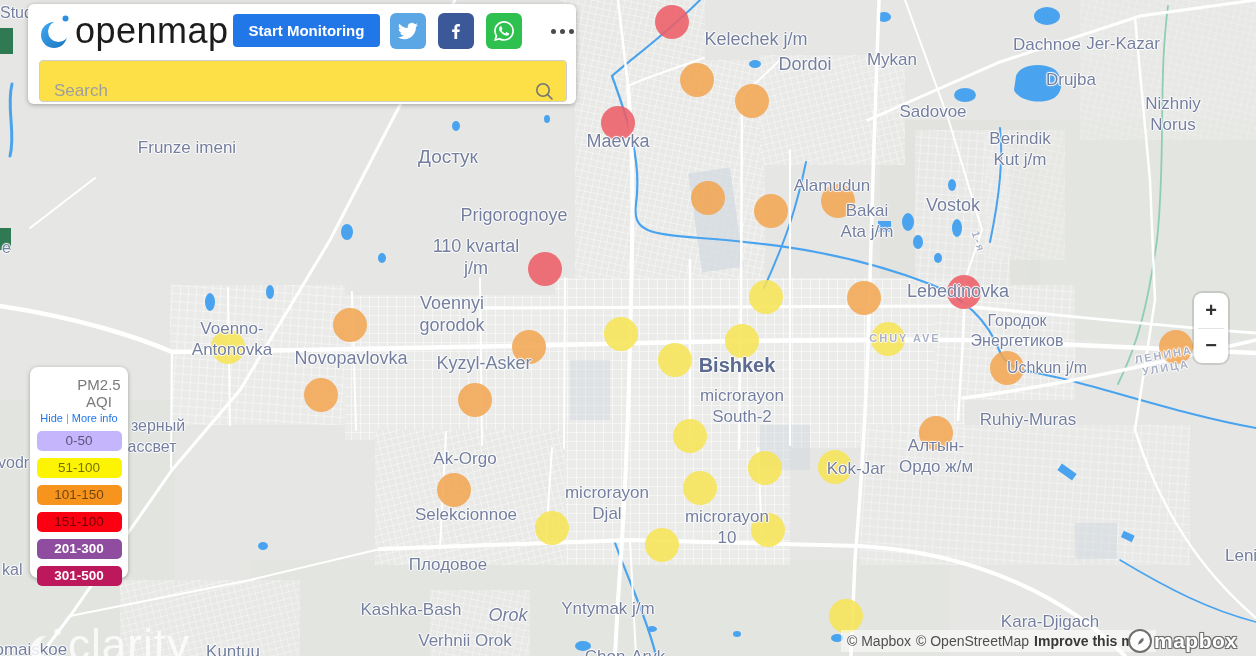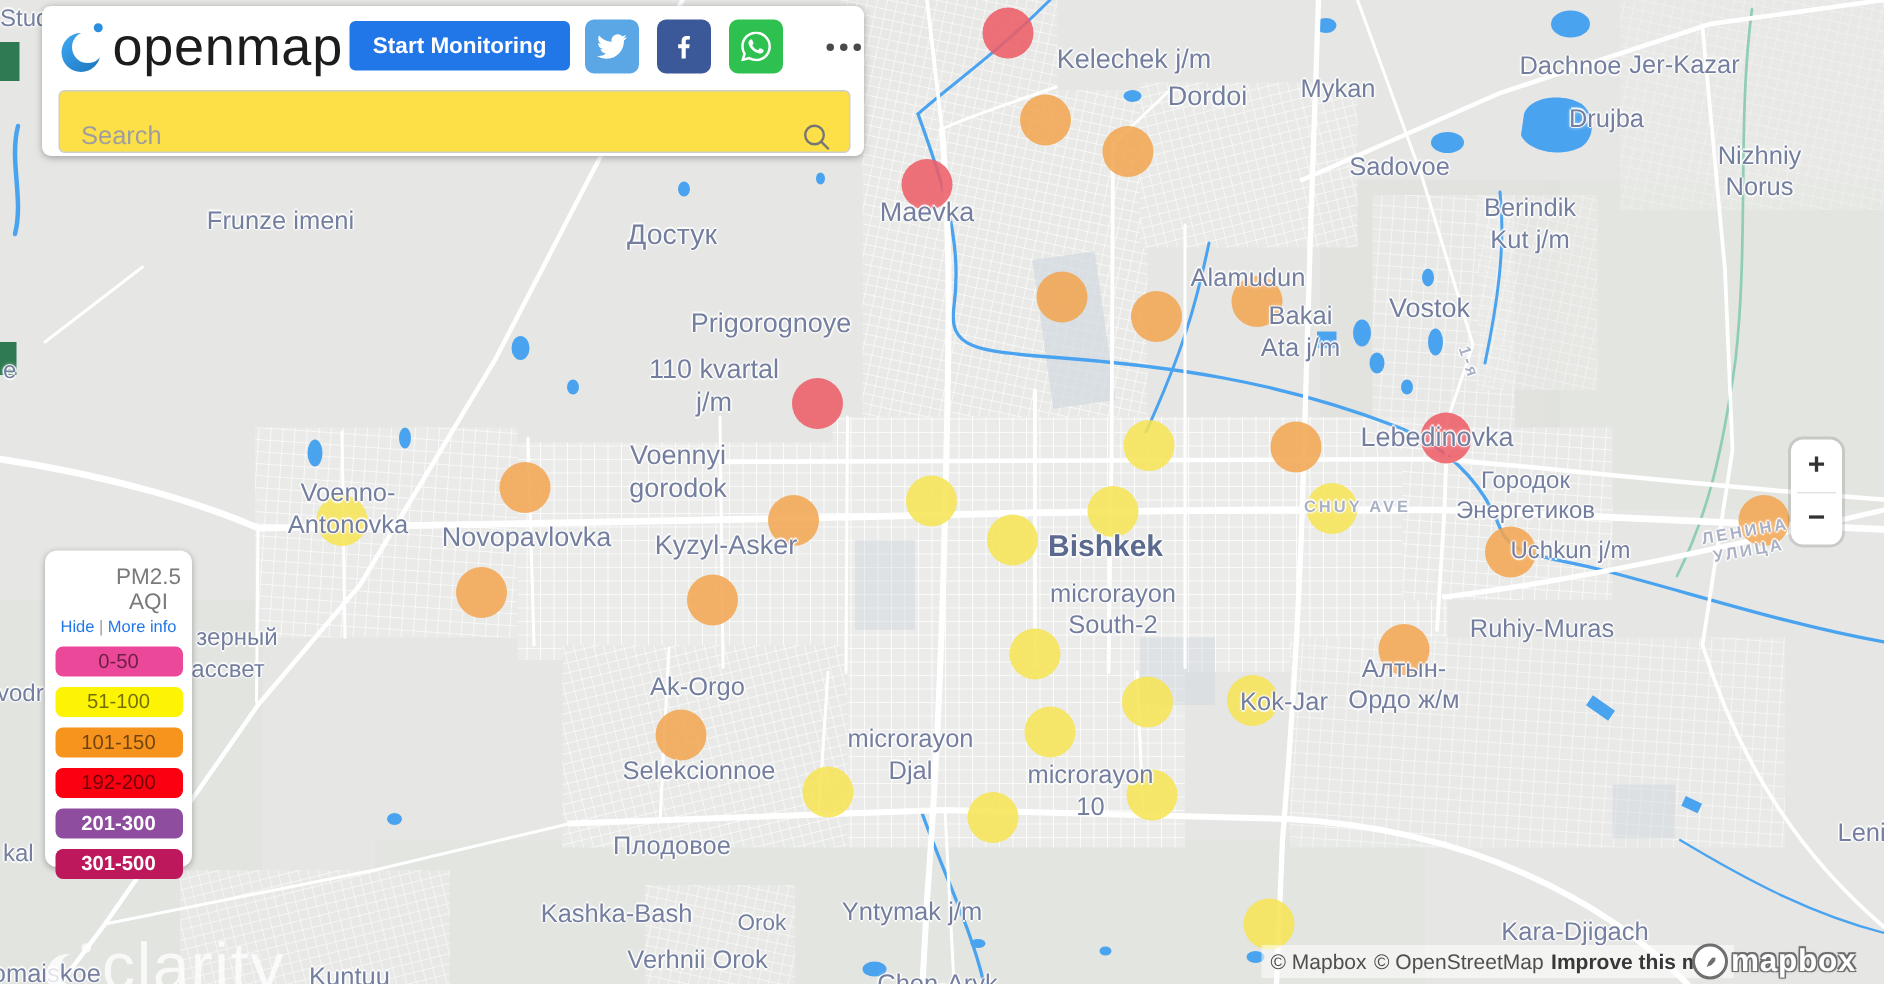--- a/index.html
+++ b/index.html
@@ -291,21 +291,21 @@
         <div class="map-label" style="left: 232px; top: 340px; font-size: 17px;">Voenno-
 Antonovka</div>
         <div class="map-label" style="left: 351px; top: 359px; font-size: 18px;">Novopavlovka</div>
         <div class="map-label" style="left: 452px; top: 315px; font-size: 18px;">Voennyi
 gorodok</div>
         <div class="map-label" style="left: 484px; top: 364px; font-size: 18px;">Kyzyl-Asker</div>
         <div class="map-label" style="left: 465px; top: 459px; font-size: 17px;">Ak-Orgo</div>
         <div class="map-label" style="left: 466px; top: 515px; font-size: 17px;">Selekcionnoe</div>
         <div class="map-label" style="left: 448px; top: 565px; font-size: 17px;">Плодовое</div>
         <div class="map-label" style="left: 411px; top: 610px; font-size: 17px;">Kashka-Bash</div>
-        <div class="map-label" style="left: 508px; top: 616px; font-size: 15px;">Orok</div>
+        <div class="map-label" style="left: 508px; top: 616px; font-size: 18px; font-style: italic;">Orok</div>
         <div class="map-label" style="left: 465px; top: 641px; font-size: 17px;">Verhnii Orok</div>
         <div class="map-label" style="left: 608px; top: 609px; font-size: 17px;">Yntymak j/m</div>
         <div class="map-label" style="left: 1050px; top: 622px; font-size: 17px;">Kara-Djigach</div>
         <div class="map-label align-left" style="left: 1225px; top: 556px; font-size: 17px;">Leni</div>
         <div class="map-label align-left" style="left: -14px; top: 650px; font-size: 17px;">vomaiskoe</div>
         <div class="map-label" style="left: 233px; top: 652px; font-size: 17px;">Kuntuu</div>
         <div class="map-label" style="left: 625px; top: 657px; font-size: 17px;">Chon-Aryk</div>
         <div class="map-label" style="left: 158px; top: 426px; font-size: 16px;">зерный</div>
         <div class="map-label" style="left: 152px; top: 447px; font-size: 16px;">ассвет</div>
         <div class="map-label align-left" style="left: -2px; top: 463px; font-size: 16px;">vodr</div>
@@ -358,24 +358,24 @@
       </svg>
     </div>
   </div>
 
   <div class="legend">
     <div class="legend-title">PM2.5 AQI</div>
     <div class="legend-links">
       <a style="color: rgb(33, 118, 232);">Hide</a><span class="sep">|</span><a style="color: rgb(33, 118, 232);">More info</a>
     </div>
     <div>
-        <div class="pill" style="background: #ec4899;">0-50</div>
+        <div class="pill" style="background: #c4b5fd;">0-50</div>
         <div class="pill" style="background: rgb(253, 244, 3);">51-100</div>
         <div class="pill" style="background: rgb(247, 148, 30);">101-150</div>
-        <div class="pill" style="background: rgb(250, 0, 17);">192-200</div>
+        <div class="pill" style="background: rgb(250, 0, 17);">151-100</div>
         <div class="pill light" style="background: rgb(142, 77, 158);">201-300</div>
         <div class="pill light" style="background: #be185d;">301-500</div>
       </div>
   </div>
 
   <div class="watermark">
     <svg width="34" height="42" viewBox="0 0 34 42">
       <defs>
           <mask id="wm">
             <rect width="34" height="42" fill="#fff"></rect>

